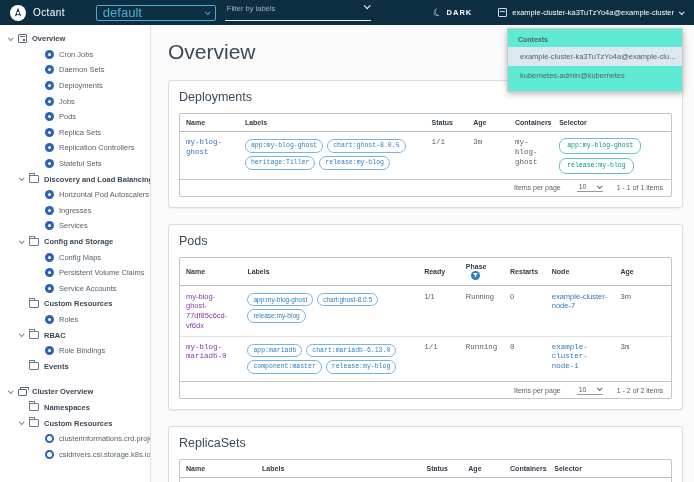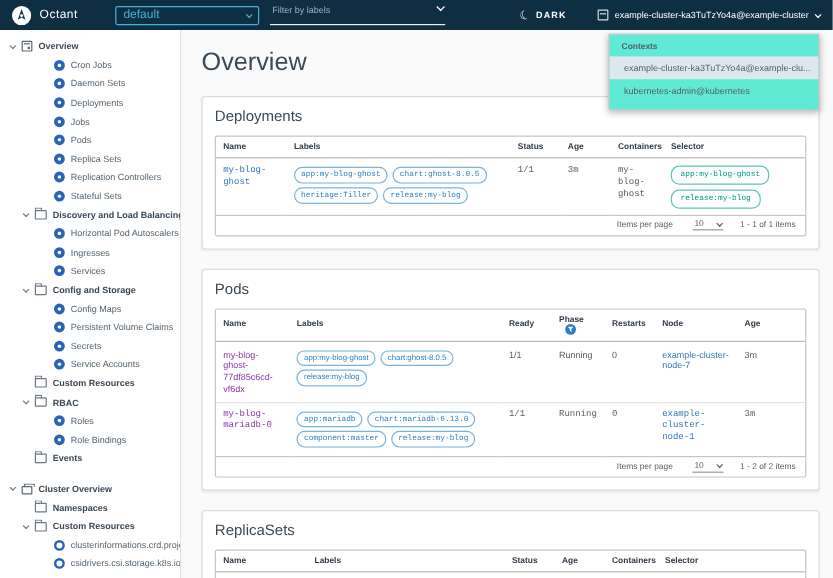--- a/index.html
+++ b/index.html
@@ -6,21 +6,21 @@
   html,body { width:694px; height:482px; overflow:hidden; background:#fafafa;
     font-family:"Liberation Sans", sans-serif; }
   .app { position:relative; width:694px; height:482px; }
 
   
   .header { height:25px; background:#0e2f42; display:flex; align-items:center;
     padding:0 11px 0 10px; }
   .logo { width:16px; height:16px; flex:none; }
   .app-title { color:#fff; font-size:10px; margin-left:7px; letter-spacing:.4px; }
   .ns-select { margin-left:31px; width:120px; height:16px; border:1px solid #49afd9;
-    border-radius:2px; color:#49afd9; font-size:10px; display:flex; align-items:center;
+    border-radius:2px; color:#49afd9; font-size:13px; display:flex; align-items:center;
     justify-content:space-between; padding:0 6px; cursor:pointer; }
   .filter-box { width:146px; margin-left:9px; height:17px; display:flex; align-items:flex-start;
     justify-content:space-between; border-bottom:1px solid #e9eef2; padding:0 2px; }
   .filter-box input { background:transparent; border:none; outline:none; color:#fff;
     font-size:7.5px; width:120px; font-family:"Liberation Sans",sans-serif; }
   .filter-box input::placeholder { color:#9fb2bd; opacity:1; }
   .spacer { flex:1; }
   .dark-toggle { color:#fff; font-size:7.5px; font-weight:bold; letter-spacing:1px;
     display:flex; align-items:center; gap:4px; cursor:pointer; margin-right:26px; }
   .moon { font-size:10px; font-weight:normal; display:inline-block; transform:rotate(-18deg); }
@@ -233,43 +233,38 @@
             <span class="sb-label">Config Maps</span>
           </li>
           <li class="sb-item lvl2">
             <span class="caret-slot"></span>
             <span class="icn icn-resource"></span>
             <span class="sb-label">Persistent Volume Claims</span>
           </li>
           <li class="sb-item lvl2">
             <span class="caret-slot"></span>
             <span class="icn icn-resource"></span>
-            <span class="sb-label">Secrets</span>
-          </li>
-          <li class="sb-item lvl2">
-            <span class="caret-slot"></span>
-            <span class="icn icn-resource"></span>
             <span class="sb-label">Service Accounts</span>
           </li>
           <li class="sb-item lvl1 bold">
             <span class="caret-slot"></span>
             <span class="icn icn-folder"></span>
             <span class="sb-label">Custom Resources</span>
           </li>
+          <li class="sb-item lvl2">
+            <span class="caret-slot"></span>
+            <span class="icn icn-resource"></span>
+            <span class="sb-label">Roles</span>
+          </li>
           <li class="sb-item lvl1 bold">
             <span class="caret-slot">
               <span class="chev sb-chev"></span>
             </span>
             <span class="icn icn-folder"></span>
             <span class="sb-label">RBAC</span>
-          </li>
-          <li class="sb-item lvl2">
-            <span class="caret-slot"></span>
-            <span class="icn icn-resource"></span>
-            <span class="sb-label">Roles</span>
           </li>
           <li class="sb-item lvl2">
             <span class="caret-slot"></span>
             <span class="icn icn-resource"></span>
             <span class="sb-label">Role Bindings</span>
           </li>
           <li class="sb-item lvl1 bold">
             <span class="caret-slot"></span>
             <span class="icn icn-folder"></span>
             <span class="sb-label">Events</span>

